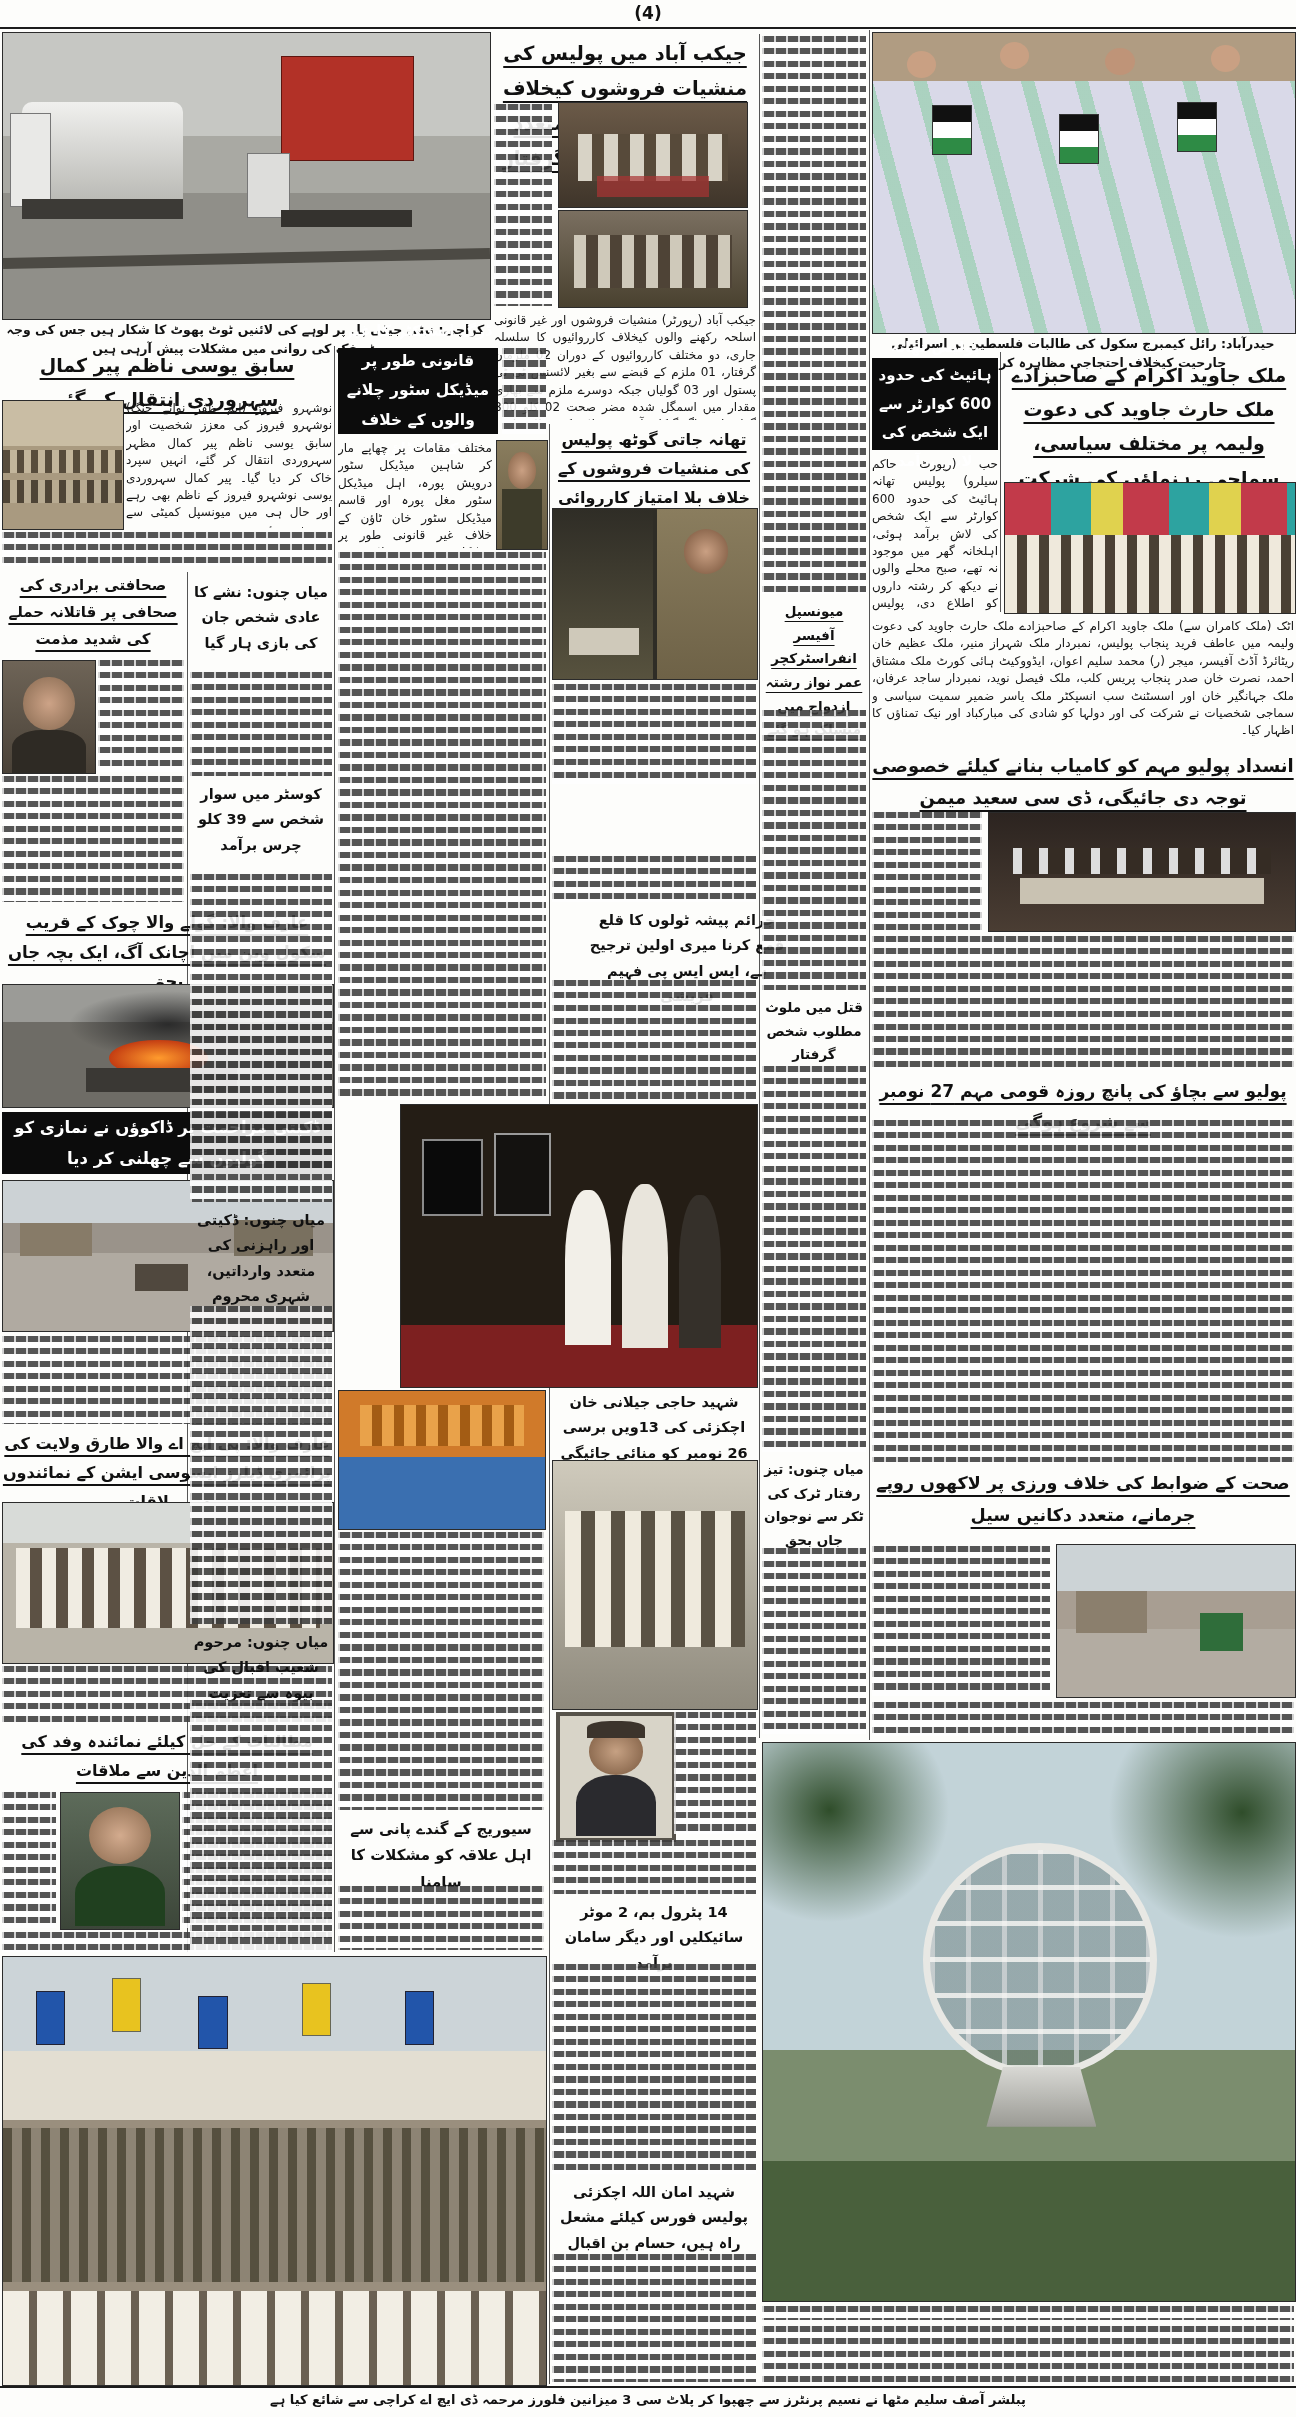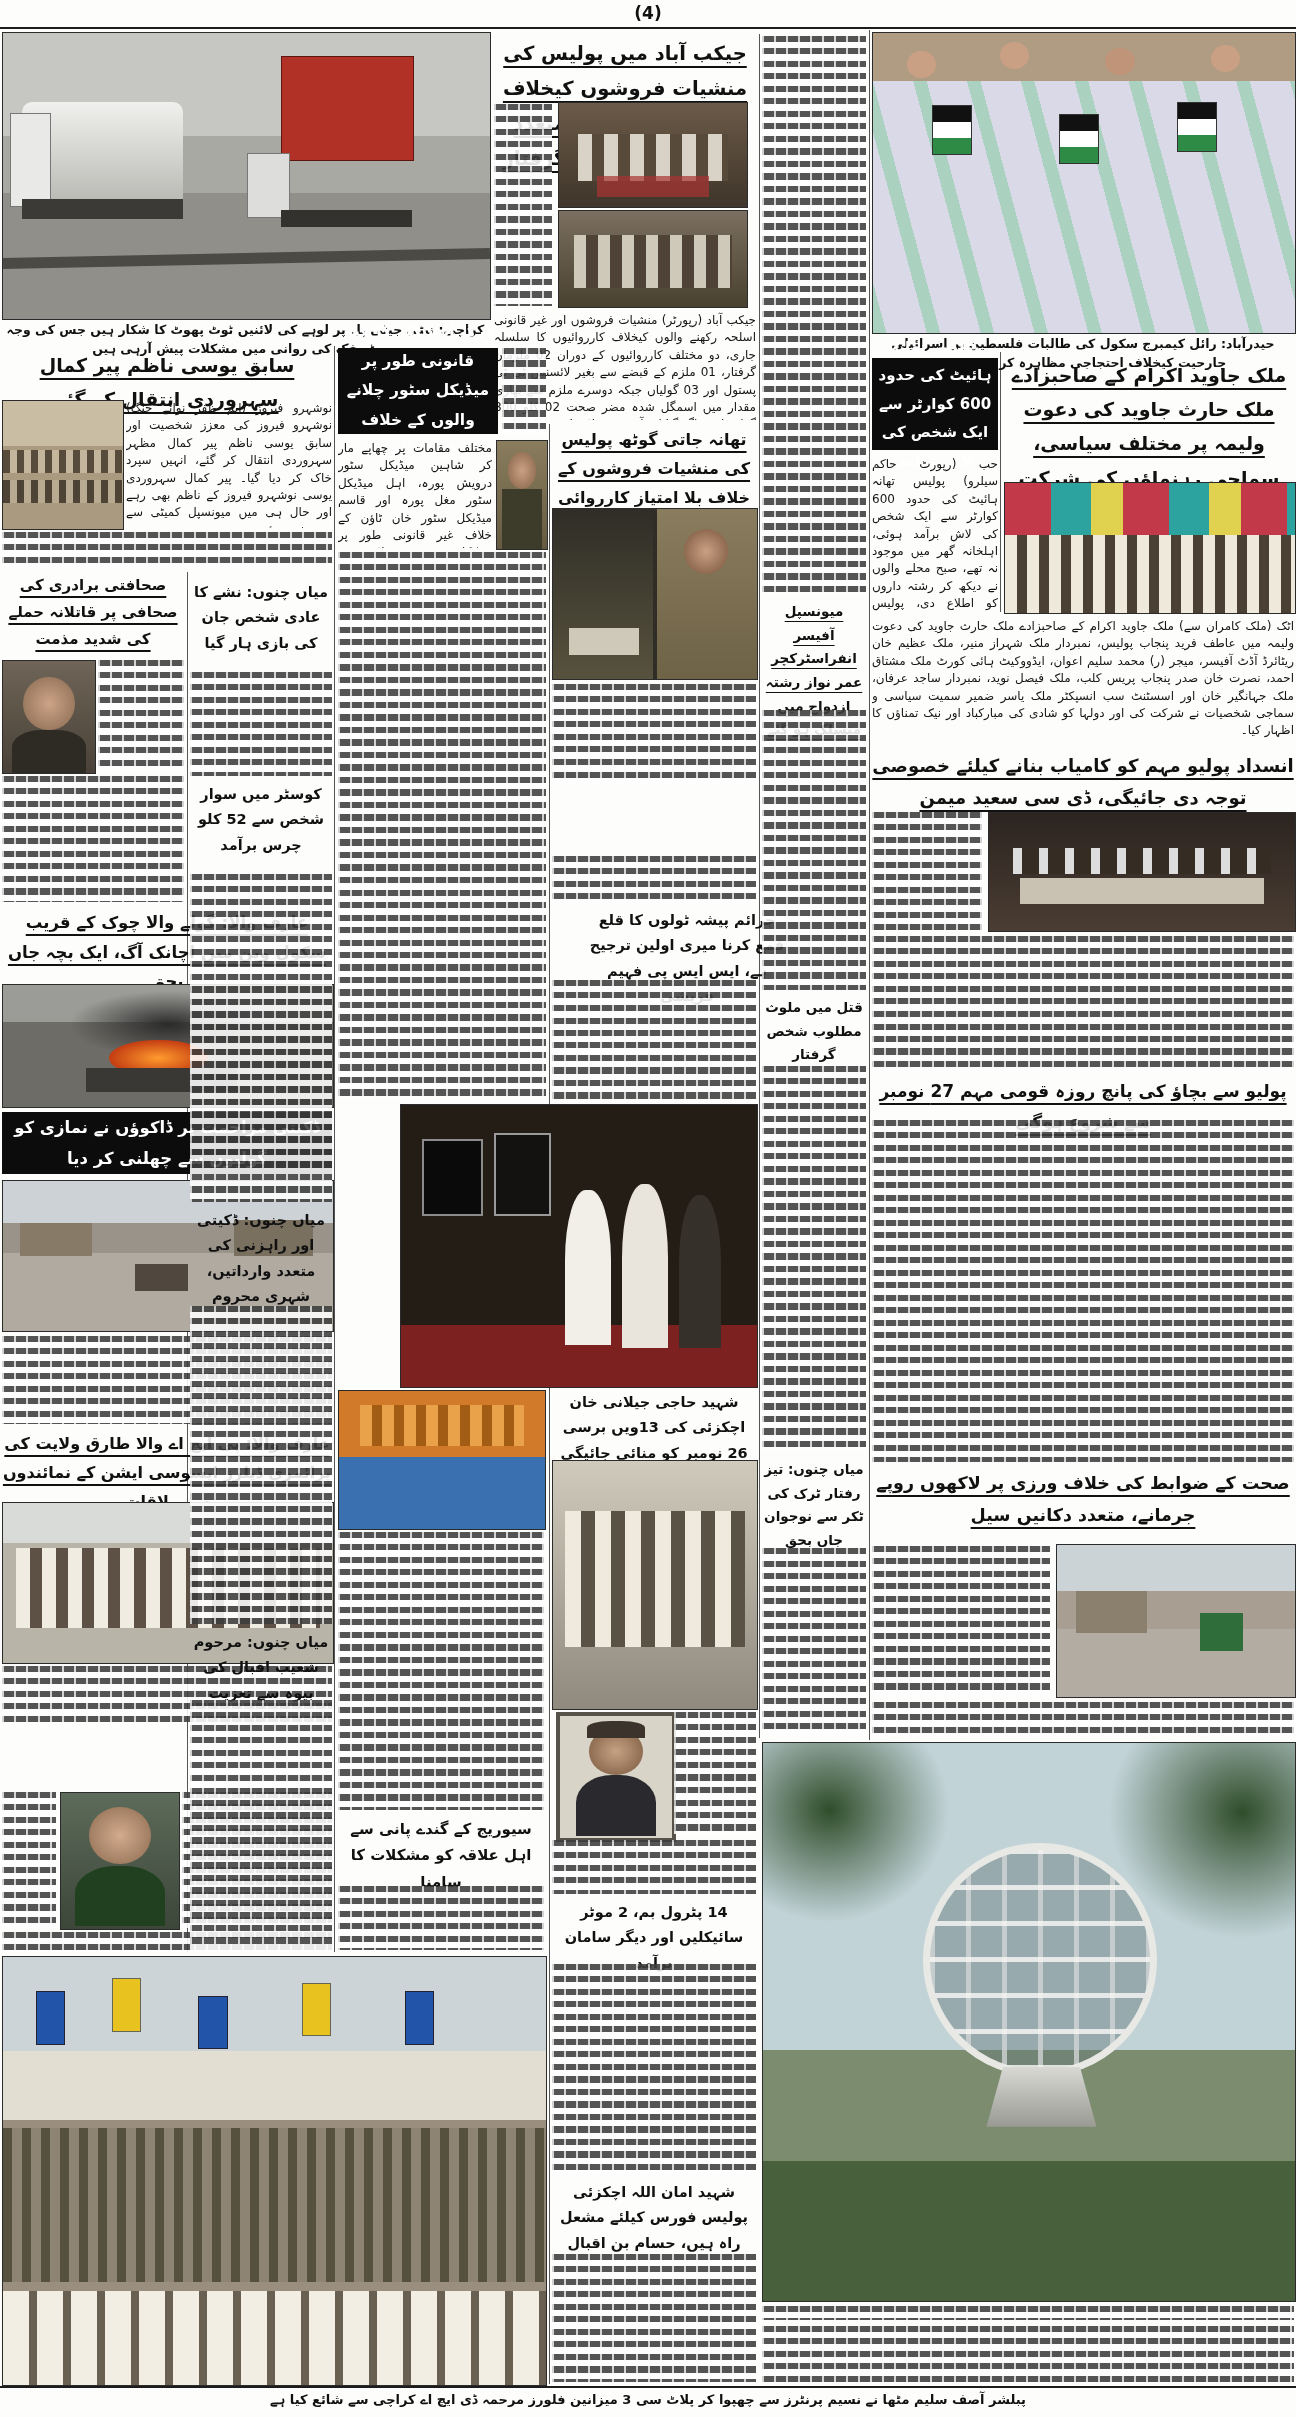--- a/index.html
+++ b/index.html
@@ -140,41 +140,42 @@
     <b class="s" style="left:70%;top:26%;width:24%;height:24%;background:#79705f;"></b>
     <b class="s" style="left:40%;top:55%;width:16%;height:18%;background:#50483e;"></b>
   </div>
   <div class="tx" style="left:2px;top:1336px;width:330px;height:88px;"></div>
 
   <div class="hl" style="left:2px;top:1430px;width:330px;font-size:16px;">عارف والا: پی ایچ اے والا طارق ولایت کی پرائمری ڈیلرز ایسوسی ایشن کے نمائندوں سے ملاقات</div>
   <div class="ph" style="left:2px;top:1502px;width:330px;height:160px;background:linear-gradient(#d8dbd8 0 25%,#b9b4a8 25% 100%);">
     <b class="s" style="left:4%;top:28%;width:92%;height:50%;background:repeating-linear-gradient(90deg,#f0ece2 0 14px,#5c5144 14px 26px);"></b>
   </div>
   <div class="tx" style="left:2px;top:1666px;width:330px;height:56px;"></div>
+  <div class="hl" style="left:2px;top:1728px;width:330px;font-size:16px;">مطالبات کے حل کیلئے نمائندہ وفد کی اعظم الدین سے ملاقات</div>
   <div class="tx" style="left:2px;top:1792px;width:54px;height:136px;"></div>
   <div class="ph" style="left:60px;top:1792px;width:118px;height:136px;background:linear-gradient(#5d6b5a,#3c4639);">
     <b class="s" style="left:24%;top:10%;width:52%;height:42%;background:radial-gradient(closest-side,#d3ab8e,#a07d61);border-radius:50%;"></b>
     <b class="s" style="left:12%;top:54%;width:76%;height:44%;background:#20401f;border-radius:45% 45% 0 0;"></b>
   </div>
   <div class="tx" style="left:182px;top:1792px;width:150px;height:136px;"></div>
   <div class="tx" style="left:2px;top:1932px;width:330px;height:20px;"></div>
 
   <div class="ph" style="left:2px;top:1956px;width:543px;height:428px;background:linear-gradient(#ccd4d8 0 22%,#e3ded2 22% 38%,#9a8f7e 38% 78%,#e6e1d6 78% 100%);">
     <b class="s" style="left:6%;top:8%;width:5%;height:12%;background:#2255aa;border:1px solid #223;"></b>
     <b class="s" style="left:20%;top:5%;width:5%;height:12%;background:#e8c31f;border:1px solid #665;"></b>
     <b class="s" style="left:36%;top:9%;width:5%;height:12%;background:#2255aa;border:1px solid #223;"></b>
     <b class="s" style="left:55%;top:6%;width:5%;height:12%;background:#e8c31f;border:1px solid #665;"></b>
     <b class="s" style="left:74%;top:8%;width:5%;height:12%;background:#2255aa;border:1px solid #223;"></b>
     <b class="s" style="left:0;top:40%;width:100%;height:36%;background:repeating-linear-gradient(90deg,#56503f 0 9px,#8d8474 9px 19px);"></b>
     <b class="s" style="left:0;top:78%;width:100%;height:22%;background:repeating-linear-gradient(90deg,#f2eee4 0 26px,#6a6052 26px 34px);"></b>
   </div>
 
   <div class="hl2" style="left:190px;top:580px;width:142px;font-size:14.5px;">میاں چنوں: نشے کا عادی شخص جان کی بازی ہار گیا</div>
   <div class="tx" style="left:190px;top:672px;width:142px;height:104px;"></div>
-  <div class="hl2" style="left:190px;top:782px;width:142px;font-size:14.5px;">کوسٹر میں سوار شخص سے 52 کلو چرس برآمد</div>
+  <div class="hl2" style="left:190px;top:782px;width:142px;font-size:14.5px;">کوسٹر میں سوار شخص سے 39 کلو چرس برآمد</div>
   <div class="tx" style="left:190px;top:874px;width:142px;height:328px;"></div>
   <div class="hl2" style="left:190px;top:1208px;width:142px;font-size:14.5px;">میاں چنوں: ڈکیتی اور راہزنی کی متعدد وارداتیں، شہری محروم</div>
   <div class="tx" style="left:190px;top:1306px;width:142px;height:318px;"></div>
   <div class="hl2" style="left:190px;top:1630px;width:142px;font-size:14.5px;">میاں چنوں: مرحوم شعیب اقبال کی بیوہ سے تعزیت</div>
   <div class="tx" style="left:190px;top:1700px;width:142px;height:250px;"></div>
 
   <div class="rev" style="left:338px;top:348px;width:160px;height:86px;font-size:15.5px;">ڈرگ انسپکٹر کا غیر قانونی طور پر میڈیکل سٹور چلانے والوں کے خلاف کریک ڈاؤن</div>
   <div class="tx" style="left:502px;top:348px;width:44px;height:86px;"></div>
   <div class="snip" style="left:338px;top:440px;width:154px;height:108px;">مختلف مقامات پر چھاپے مار کر شاہین میڈیکل سٹور درویش پورہ، اہل میڈیکل سٹور مغل پورہ اور قاسم میڈیکل سٹور خان ٹاؤن کے خلاف غیر قانونی طور پر میڈیکل سٹور چلانے پر کارروائی کی گئی۔</div>
   <div class="ph" style="left:496px;top:440px;width:50px;height:108px;background:linear-gradient(#8a7d5e,#655a41);">

